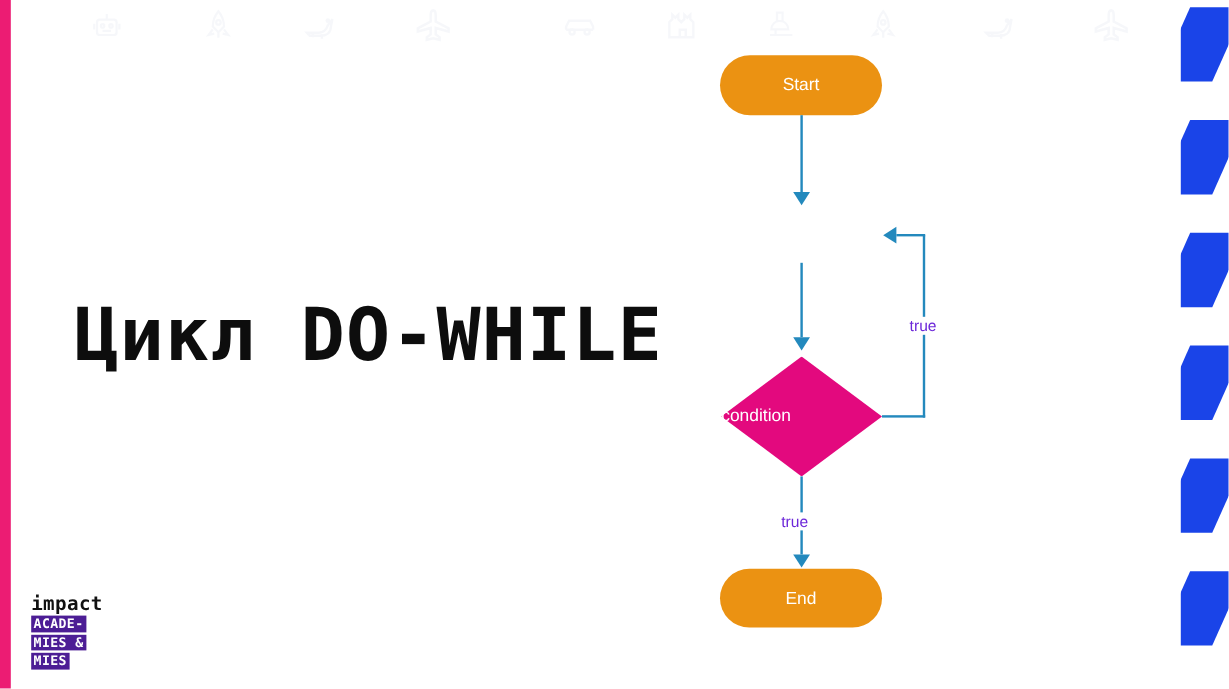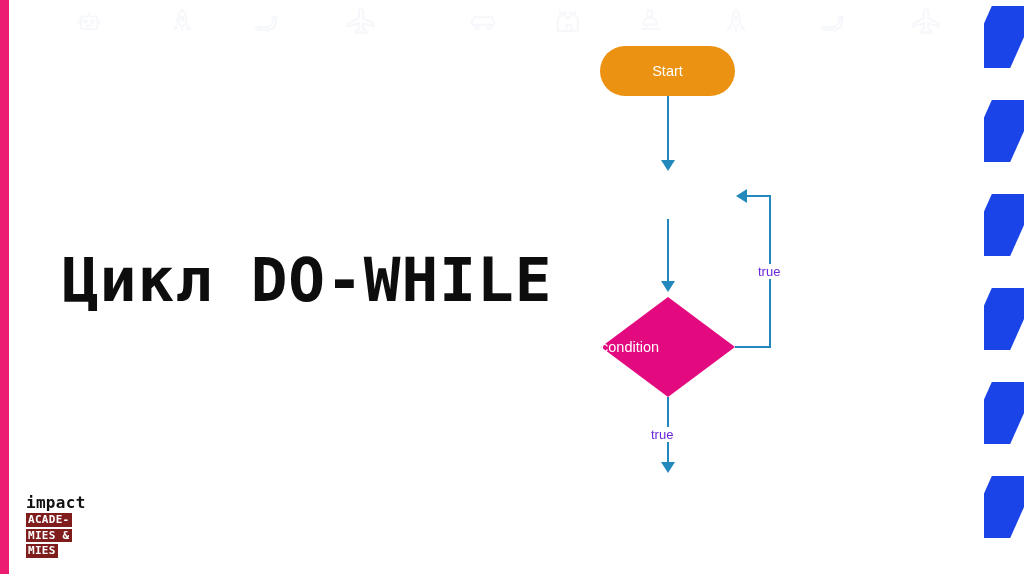--- a/index.html
+++ b/index.html
@@ -74,21 +74,21 @@
     font-family:"DejaVu Sans Mono","Liberation Mono",monospace;
     font-weight:bold;
     font-size:16px;
     color:#111;
     letter-spacing:.3px;
     line-height:1.12;
     margin-bottom:1px;
   }
   .logo-line{
     display:block;
-    background:#7f1d1d;
+    background:#4c1d95;
     color:#ffffff;
     font-family:"DejaVu Sans Mono","Liberation Mono",monospace;
     font-weight:bold;
     font-size:11px;
     letter-spacing:.3px;
     line-height:1.25;
     padding:0 2px;
     margin-bottom:2px;
     width:max-content;
   }
@@ -279,15 +279,18 @@
     <div class="conn hline" style="left:735px;top:346px;width:36px;"></div>
     <div class="conn vline" style="left:769px;top:196px;height:152px;"></div>
     <div class="conn hline" style="left:747px;top:195px;width:24px;"></div>
     <div class="arrow-left" style="left:736px;top:189px;"></div>
     <div class="edge-label" style="left:755px;top:264px;">true</div>
 
     <div class="conn vline" style="left:666.5px;top:397px;height:65px;"></div>
     <div class="arrow-down" style="left:660.5px;top:462px;"></div>
     <div class="edge-label" style="left:648px;top:427px;">true</div>
 
+    <div class="node node-end">
+      <span>End</span>
+    </div>
 
   </div>
 </div>
 
 </body></html>

